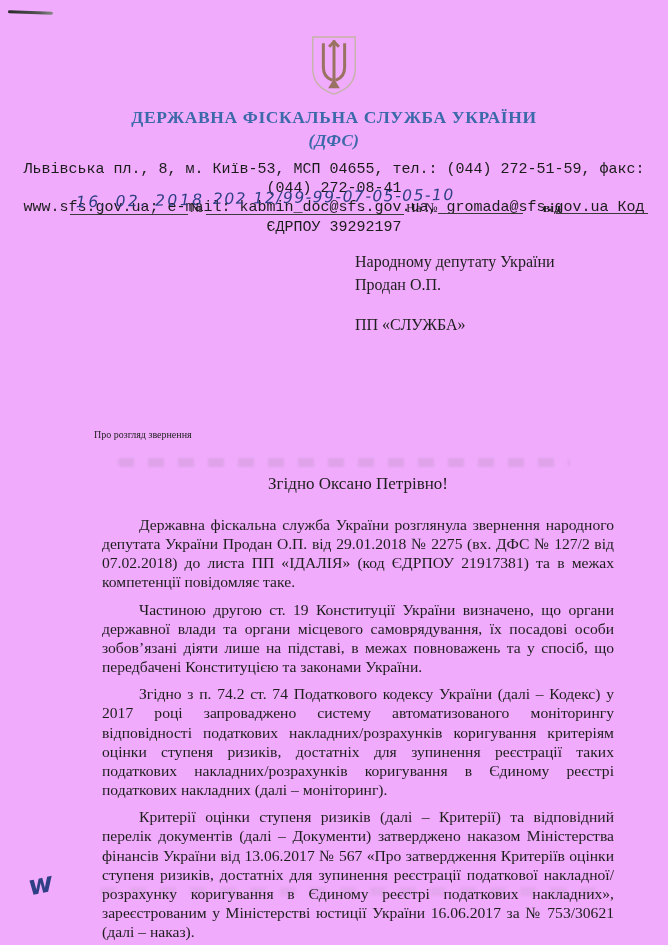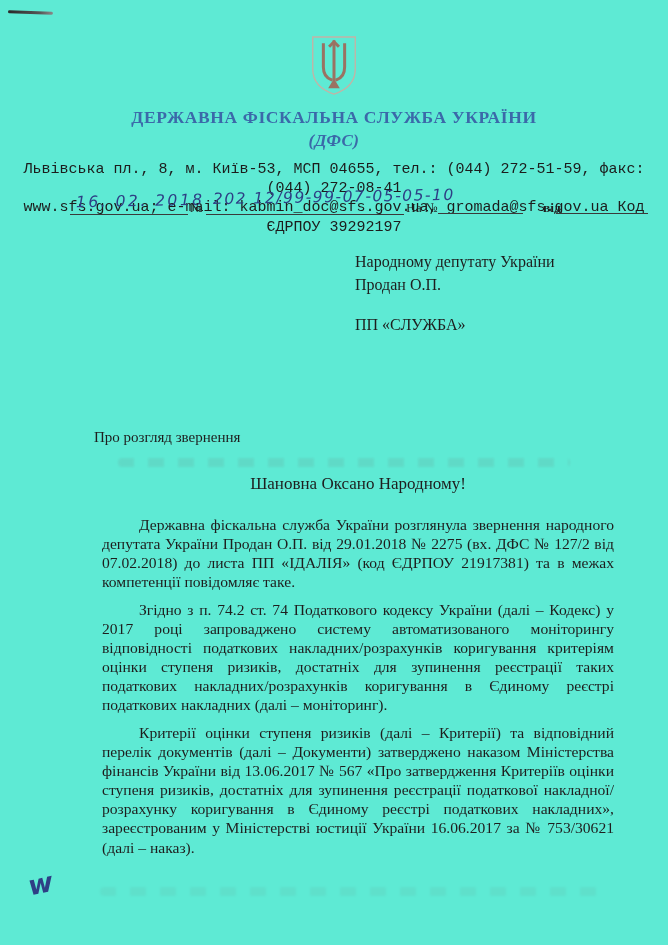--- a/index.html
+++ b/index.html
@@ -1,20 +1,20 @@
 <!DOCTYPE html>
 <html lang="uk"><head>
 <meta charset="utf-8">
 <style>
   html,body{margin:0;padding:0;background:#e9e9e9;}
   .page{
     position:relative;
     width:668px;height:945px;
     margin:0 auto;
-    background:#5eead4;
+    background:#f0abfc;
     overflow:hidden;
     font-family:"Liberation Serif","DejaVu Serif",serif;
     color:#1e1e1e;
   }
   
   .scan-dash{
     position:absolute;left:8px;top:11px;width:45px;height:3px;
     background:linear-gradient(90deg,#2a2a2a,#555 70%,#8a8a8a);
     transform:rotate(2deg);border-radius:2px;
   }
@@ -46,21 +46,21 @@
   .u-num{left:206px;top:214px;width:198px;}
   .u-reply{left:438px;top:213px;width:85px;}
   .u-from{left:556px;top:213px;width:92px;}
   .no-label{left:190px;top:200px;}
   .na-label{left:406px;top:200px;}
   .vid-label{left:543px;top:200px;font-weight:bold;}
   
   .recipient{position:absolute;left:355px;top:250px;font-size:16px;line-height:23px;}
   .recipient .gap{height:17px;}
   
-  .subject{position:absolute;left:94px;top:429px;font-size:15px;}
+  .subject{position:absolute;left:94px;top:429px;font-size:10px;}
   .salutation{position:absolute;left:94px;top:474px;width:528px;text-align:center;font-size:17px;}
   
   .body-text{
     position:absolute;left:94px;top:507px;width:528px;
     font-size:15.6px;line-height:19.15px;text-align:justify;
   }
   .body-text p{margin:8px;text-indent:37px;}
 </style>
 </head>
 <body>
@@ -101,23 +101,24 @@
   <span class="uline u-from"></span>
 
   <div class="recipient">
     <div>Народному депутату України</div>
     <div>Продан О.П.</div>
     <div class="gap"></div>
     <div>ПП «СЛУЖБА»</div>
   </div>
 
   <div class="subject">Про розгляд звернення</div>
-  <div class="salutation">Шановна Оксано Народному!</div>
+  <div class="salutation">Згідно Оксано Петрівно!</div>
 
   <div class="body-text">
     <p>Державна фіскальна служба України розглянула звернення народного депутата України Продан О.П. від 29.01.2018 № 2275 (вх. ДФС № 127/2 від 07.02.2018) до листа ПП «ІДАЛІЯ» (код ЄДРПОУ 21917381) та в межах компетенції повідомляє таке.</p>
+    <p>Частиною другою ст. 19 Конституції України визначено, що органи державної влади та органи місцевого самоврядування, їх посадові особи зобов’язані діяти лише на підставі, в межах повноважень та у спосіб, що передбачені Конституцією та законами України.</p>
     <p>Згідно з п. 74.2 ст. 74 Податкового кодексу України  (далі – Кодекс) у 2017 році запроваджено систему автоматизованого моніторингу відповідності податкових накладних/розрахунків коригування критеріям оцінки ступеня ризиків, достатніх для зупинення реєстрації таких податкових накладних/розрахунків коригування в Єдиному реєстрі податкових накладних (далі – моніторинг).</p>
     <p>Критерії оцінки ступеня ризиків (далі – Критерії) та відповідний перелік документів (далі – Документи) затверджено наказом Міністерства фінансів України від 13.06.2017 № 567 «Про затвердження Критеріїв оцінки ступеня ризиків, достатніх для зупинення реєстрації податкової накладної/розрахунку коригування в Єдиному реєстрі податкових накладних», зареєстрованим у Міністерстві юстиції України 16.06.2017 за № 753/30621 (далі – наказ).</p>
   </div>
 
   <span class="hw hw-mark">w</span>
 
 </div>
 
 </body></html>

